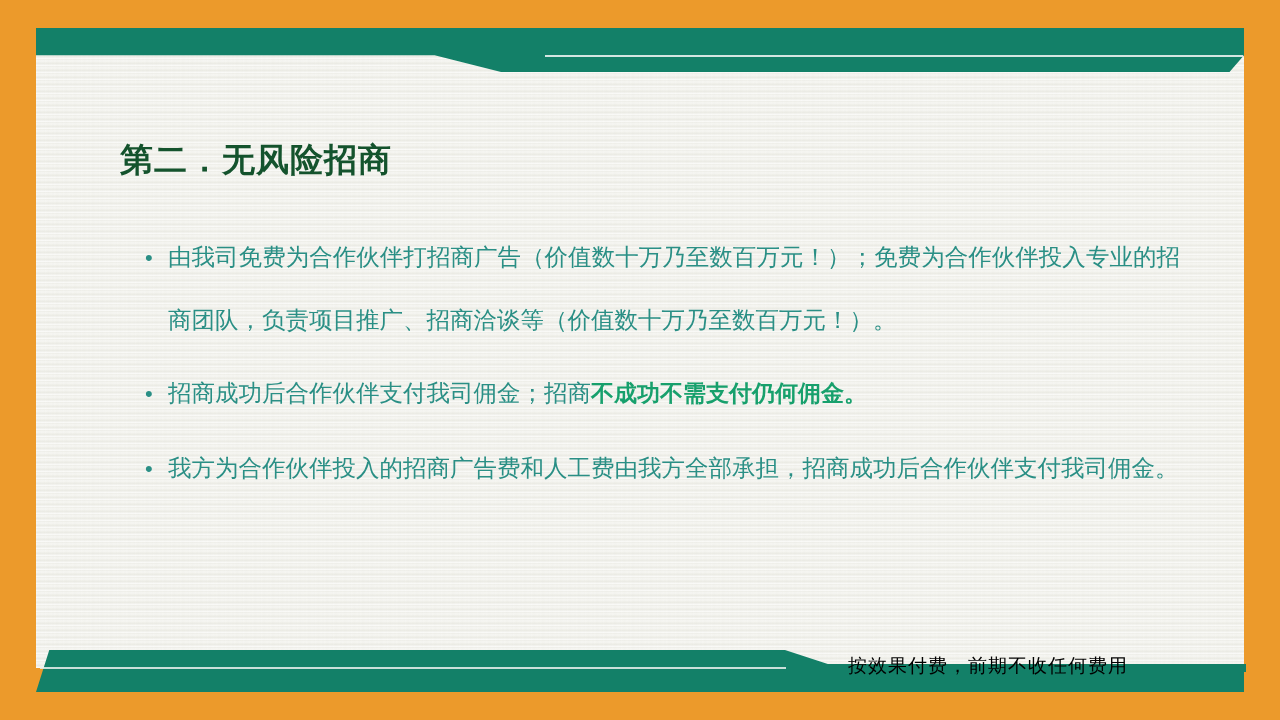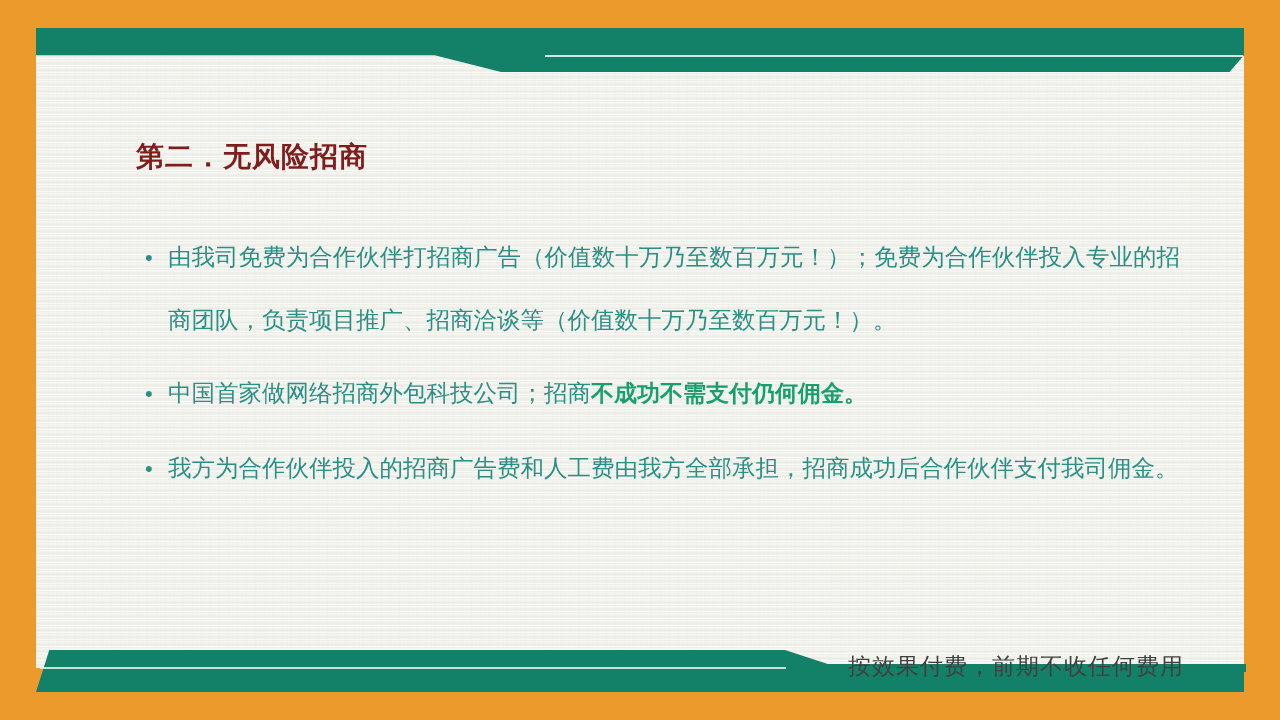--- a/index.html
+++ b/index.html
@@ -79,25 +79,25 @@
     font-size: 22px;
     font-weight: bold;
     font-family: "Liberation Sans", sans-serif;
     letter-spacing: .5px;
     white-space: nowrap;
   }
 
   
   #section-title {
     position: absolute;
-    left: 136px;
+    left: 120px;
     top: 138px;
-    font-size: 28px;
+    font-size: 33px;
     font-weight: bold;
-    color: #7f1d1d;
+    color: #14532d;
     font-family: "Liberation Sans", sans-serif;
     letter-spacing: 1px;
     white-space: nowrap;
   }
 
   #bullets {
     position: absolute;
     left: 140px;
     top: 226px;
     width: 1040px;
@@ -161,22 +161,22 @@
     width: 460px;
     height: 8px;
     background: #138068;
   }
   #footer-text {
     position: absolute;
     left: 848px;
     top: 648px;
     height: 36px;
     line-height: 36px;
-    color: #404040;
-    font-size: 23px;
+    color: #000000;
+    font-size: 19px;
     font-family: "Liberation Sans", sans-serif;
     letter-spacing: 1px;
     white-space: nowrap;
   }
 </style>
 </head>
 <body>
 
 <div id="slide">
 
@@ -189,21 +189,21 @@
 
   <div id="bullets">
 
     <div class="bullet">
       <span class="dot">•</span>
       <span class="txt"><span>由我司免费为合作伙伴打招商广告（价值数十万乃至数百万元！）；免费为合作伙伴投入专业的招商团队，负责项目推广、招商洽谈等（价值数十万乃至数百万元！）。</span></span>
     </div>
 
     <div class="bullet">
       <span class="dot">•</span>
-      <span class="txt"><span>中国首家做网络招商外包科技公司；招商</span><span class="strong">不成功不需支付仍何佣金。</span></span>
+      <span class="txt"><span>招商成功后合作伙伴支付我司佣金；招商</span><span class="strong">不成功不需支付仍何佣金。</span></span>
     </div>
 
     <div class="bullet">
       <span class="dot">•</span>
       <span class="txt"><span>我方为合作伙伴投入的招商广告费和人工费由我方全部承担，招商成功后合作伙伴支付我司佣金。</span></span>
     </div>
 
   </div>
 
   <div id="footer-band"></div>

